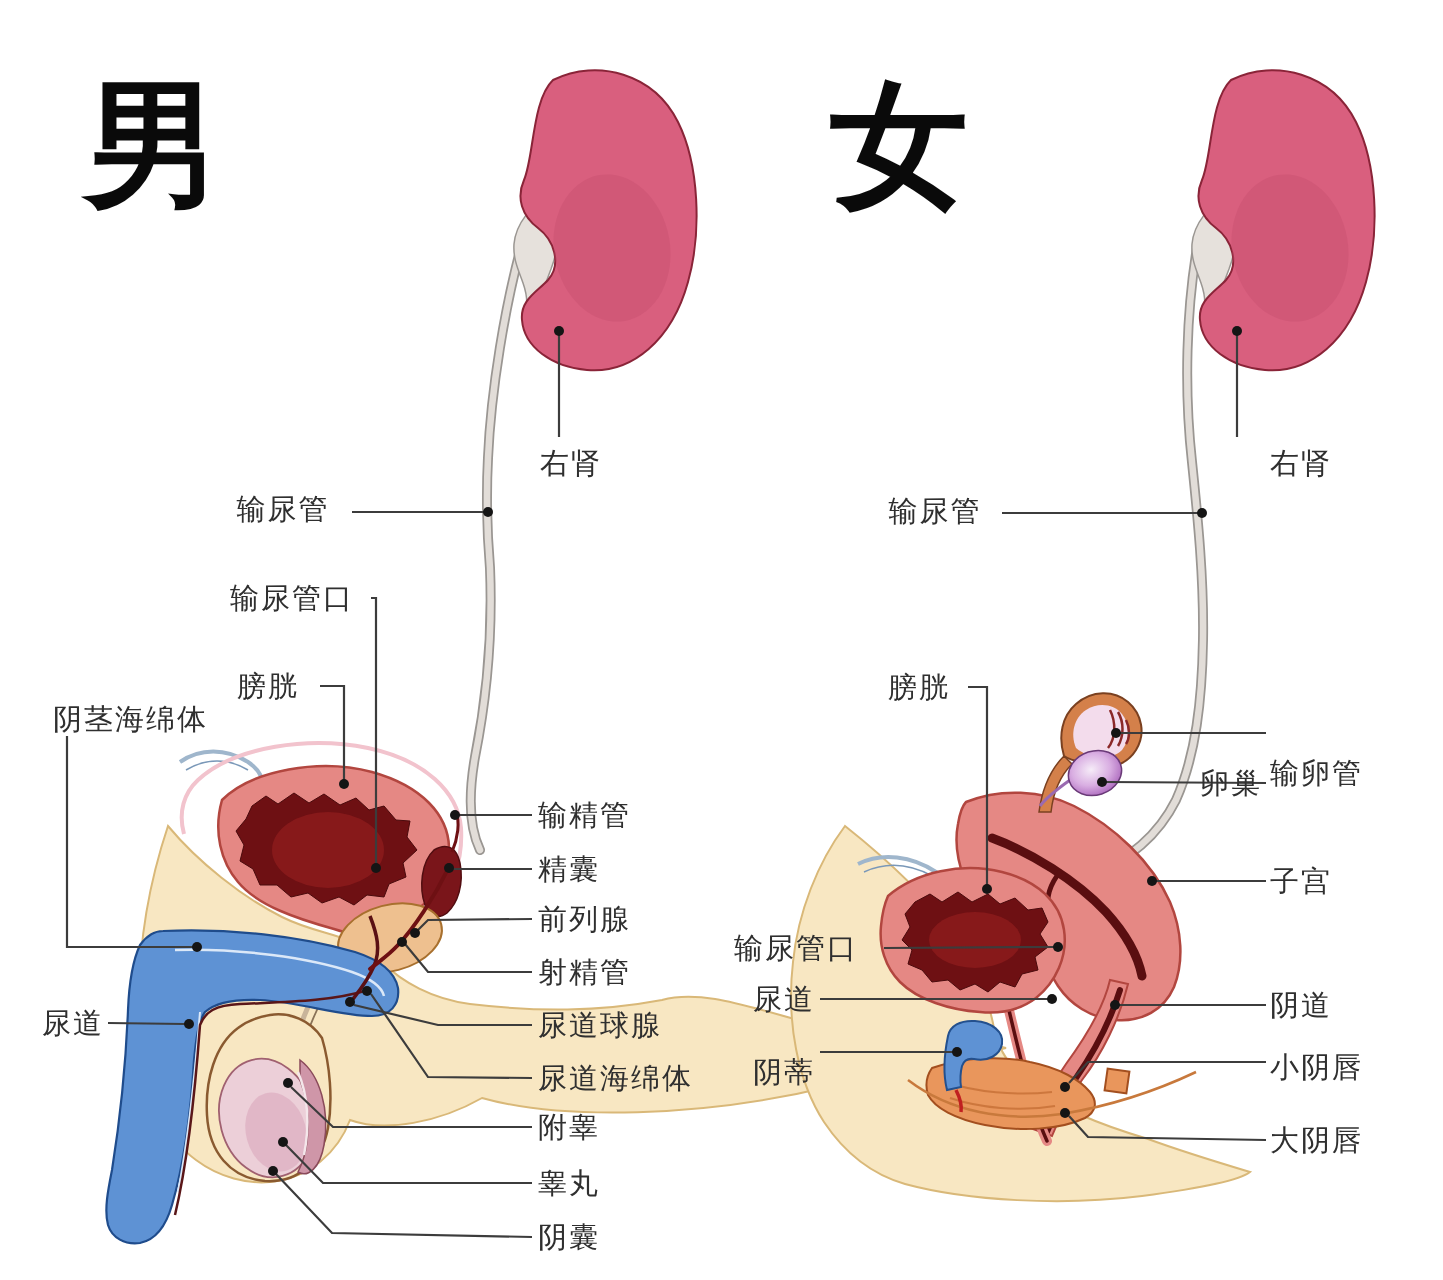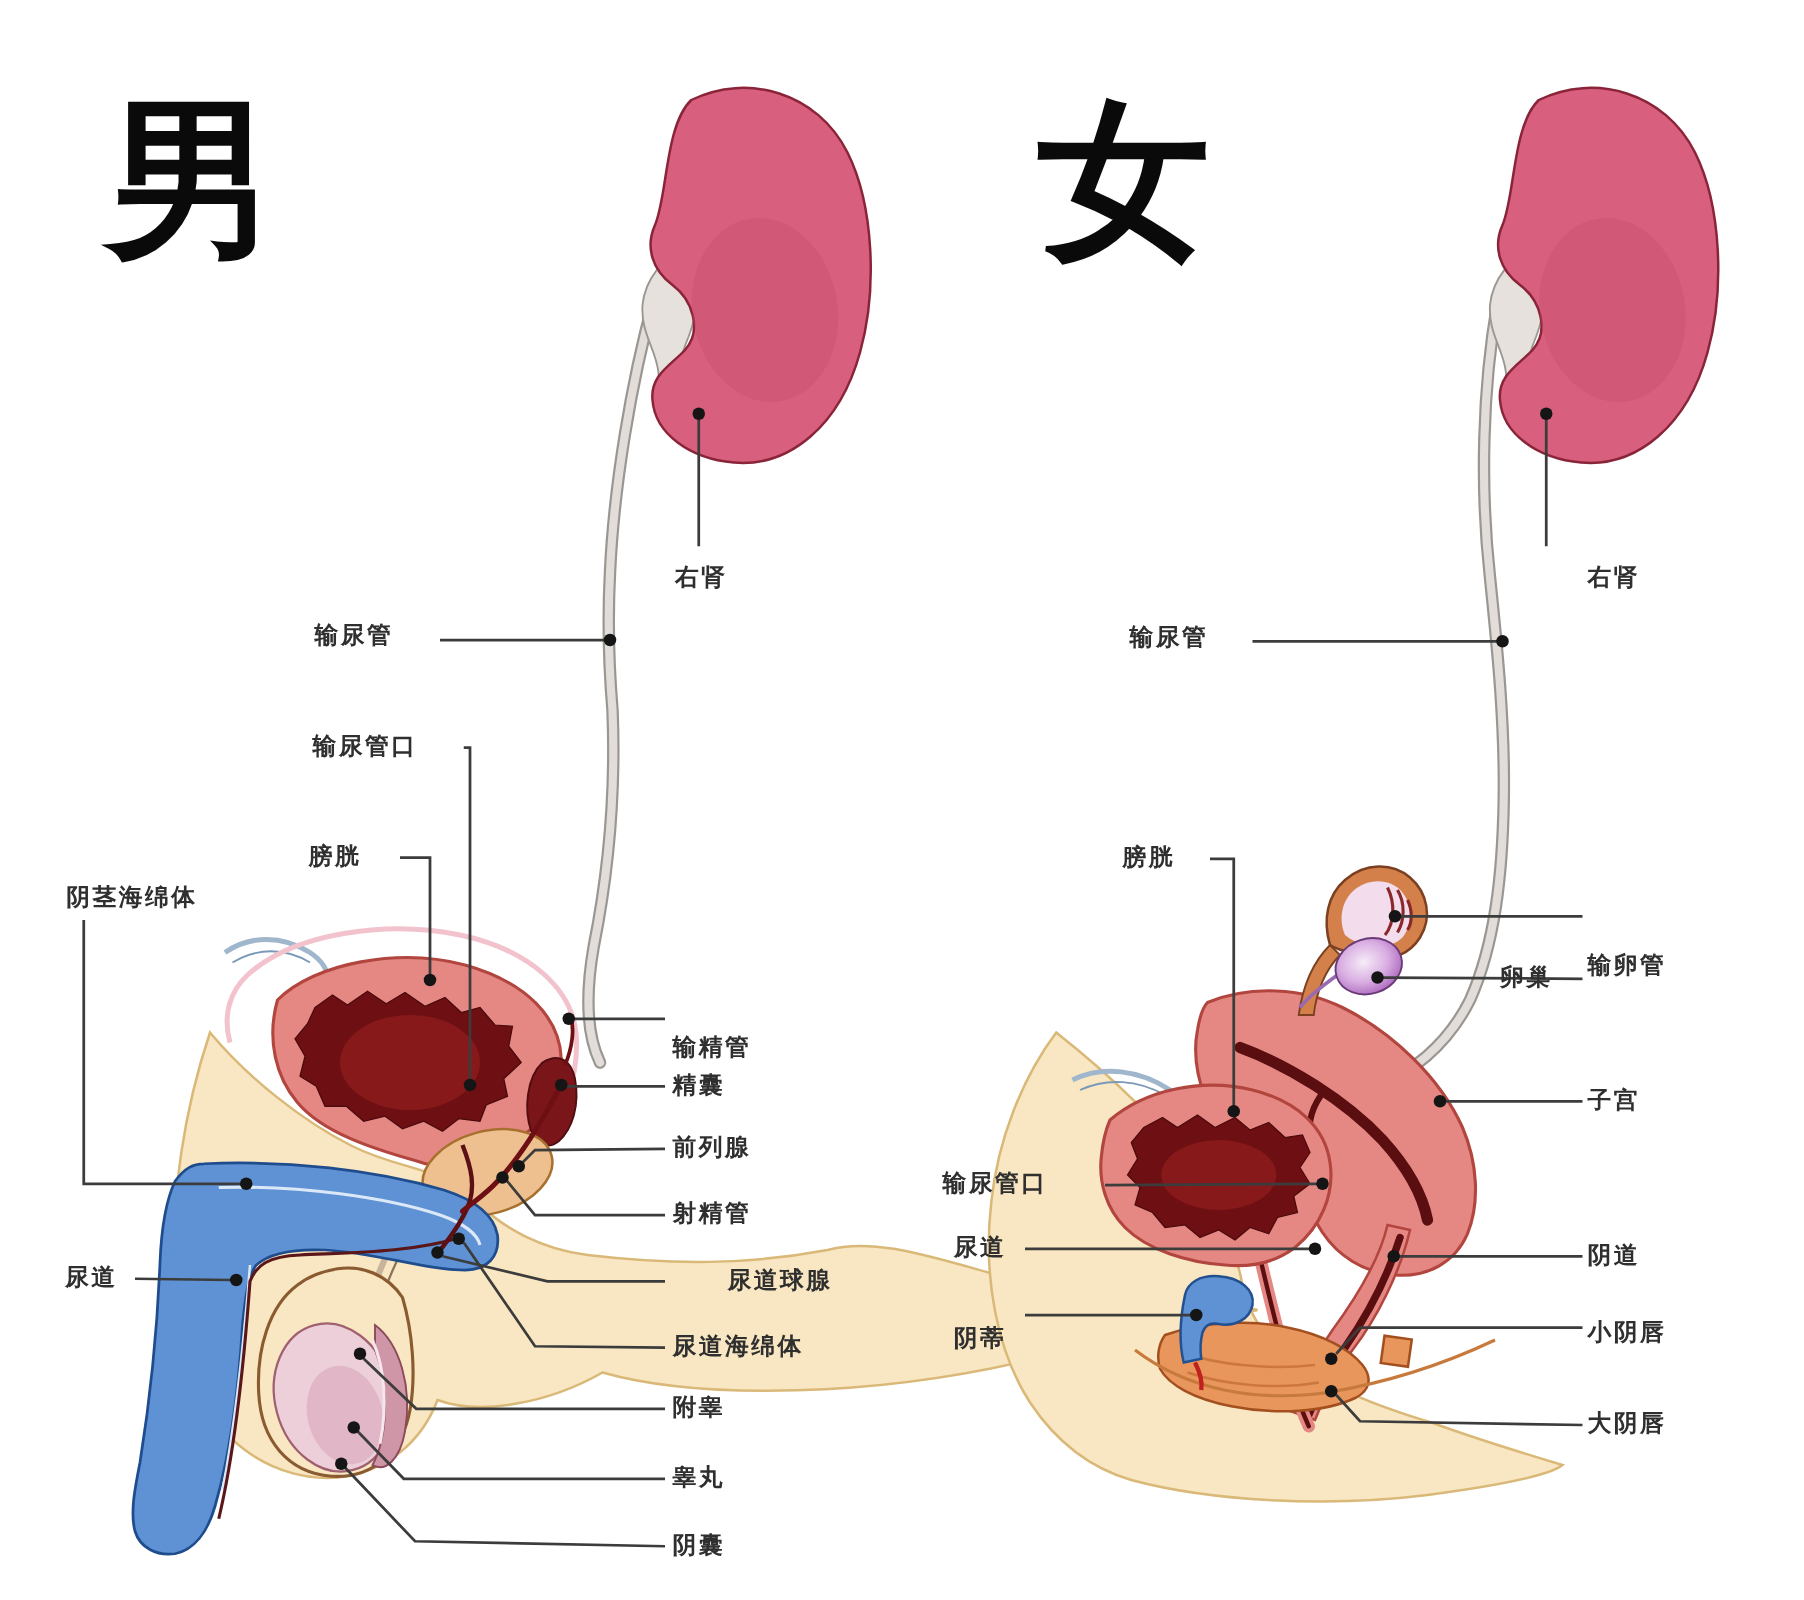--- a/index.html
+++ b/index.html
@@ -1,21 +1,21 @@
 <!DOCTYPE html>
 <html><head>
 <meta charset="utf-8">
 <style>
   html,body{margin:0;padding:0;background:#ffffff;}
   #stage{position:relative;width:1443px;height:1280px;background:#ffffff;overflow:hidden;
          font-family:"Liberation Sans",sans-serif;}
   #art{position:absolute;left:0;top:0;}
   .title{position:absolute;font-size:138px;font-weight:900;color:#0a0a0a;line-height:1;
          letter-spacing:0;white-space:nowrap;}
-  .lbl{position:absolute;font-size:19px;font-weight:700;color:#2f2f2f;line-height:30px;
+  .lbl{position:absolute;font-size:29px;font-weight:400;color:#2f2f2f;line-height:30px;
        letter-spacing:2px;white-space:nowrap;}
   .lbl.r{text-align:center;}
 </style>
 </head>
 <body>
 
 <div id="stage">
 
 <svg id="art" width="1443" height="1280" viewBox="0 0 1443 1280">
   <defs>
@@ -235,25 +235,25 @@
 
 <div class="title" style="left:84px;top:76px;">男</div>
 <div class="title" style="left:830px;top:76px;">女</div>
 
 <div class="lbl" style="left:540px;top:448px;">右肾</div>
 <div class="lbl r" style="left:222px;top:494px;width:122px;">输尿管</div>
 <div class="lbl r" style="left:216px;top:583px;width:152px;">输尿管口</div>
 <div class="lbl r" style="left:222px;top:671px;width:92px;">膀胱</div>
 <div class="lbl" style="left:53px;top:704px;text-align:center;">阴茎海绵体</div>
 <div class="lbl r" style="left:41px;top:1008px;width:64px;">尿道</div>
-<div class="lbl" style="left:538px;top:800px;margin-top:24px;">输精管</div>
+<div class="lbl" style="left:538px;top:800px;">输精管</div>
 <div class="lbl" style="left:538px;top:854px;">精囊</div>
 <div class="lbl" style="left:538px;top:904px;">前列腺</div>
 <div class="lbl" style="left:538px;top:957px;">射精管</div>
-<div class="lbl" style="left:538px;top:1010px;margin-left:44px;">尿道球腺</div>
+<div class="lbl" style="left:538px;top:1010px;">尿道球腺</div>
 <div class="lbl" style="left:538px;top:1063px;">尿道海绵体</div>
 <div class="lbl" style="left:538px;top:1112px;">附睾</div>
 <div class="lbl" style="left:538px;top:1168px;">睾丸</div>
 <div class="lbl" style="left:538px;top:1222px;">阴囊</div>
 
 <div class="lbl" style="left:1270px;top:448px;">右肾</div>
 <div class="lbl r" style="left:874px;top:496px;width:122px;">输尿管</div>
 <div class="lbl r" style="left:873px;top:672px;width:92px;">膀胱</div>
 <div class="lbl" style="left:1270px;top:758px;">输卵管</div>
 <div class="lbl" style="left:1200px;top:768px;">卵巢</div>

